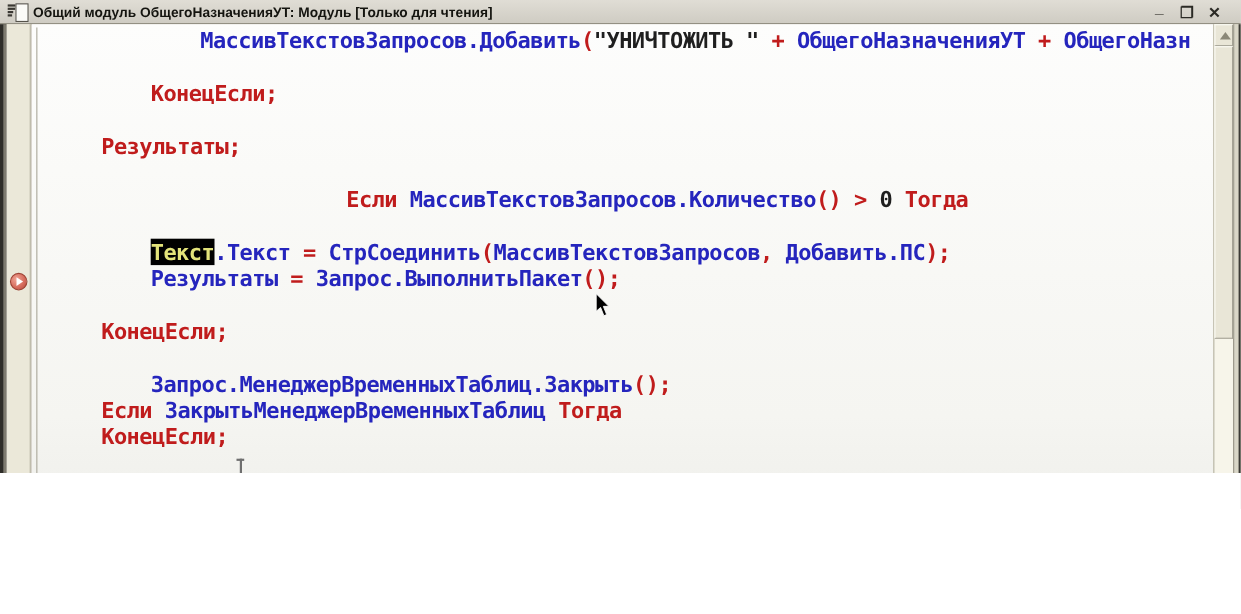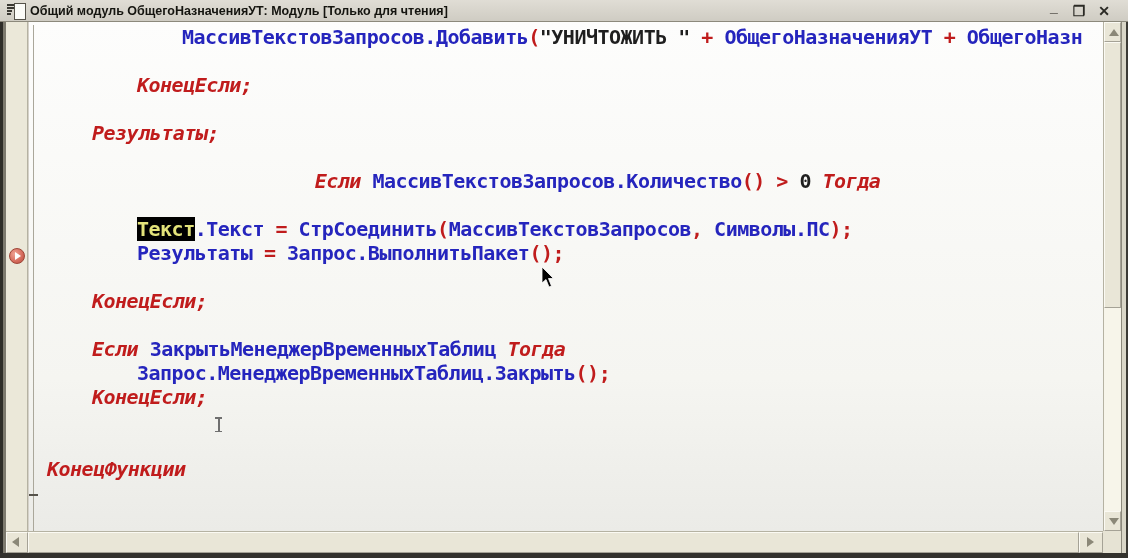--- a/index.html
+++ b/index.html
@@ -1,17 +1,17 @@
 <!DOCTYPE html>
 <html style="--kw: #c01c1c; --id: #2525bd; --op: #c01c1c; --str: #1f1f1f; --num: #1f1f1f; --selbg: #000000; --selfg: #e3e37a;"><head>
 <meta charset="utf-8">
 <style>
   html,body{margin:0;padding:0;}
   body{font-family:"Liberation Sans",sans-serif;}
-  #window{position:relative;width:1128px;height:558px;background:#d5d1c9;overflow:hidden;}
+  #window{position:relative;width:1128px;height:430px;background:#d5d1c9;overflow:hidden;}
 
   
   .title-bar{position:absolute;left:0;top:0;width:1128px;height:22px;
     background:linear-gradient(#e0ddd5,#cfccc3);border-bottom:1px solid #8c897c;box-sizing:border-box;}
   .title-icon{position:absolute;left:7px;top:3px;width:18px;height:16px;}
   .title-icon .page{position:absolute;left:7px;top:0;width:10px;height:15px;background:#fbfbf8;border:1px solid #55524a;}
   .title-icon .ln{position:absolute;left:0;height:2px;background:#3a3833;}
   .title-icon .l1{top:1px;width:9px;}
   .title-icon .l2{top:4px;width:7px;}
   .title-icon .l3{top:7px;width:5px;}
@@ -29,21 +29,21 @@
   .bottom-band{position:absolute;left:0;top:553px;width:1128px;height:5px;background:#33322d;}
 
   
   .code-area{position:absolute;left:29px;top:22px;width:1074px;height:509px;
     background:linear-gradient(#fdfdfc,#f5f5f1 70%,#ebebe7);overflow:hidden;}
   .fold-line{position:absolute;left:4px;top:3px;width:1px;height:506px;background:#aaa79a;}
   .fold-marker{position:absolute;left:-1px;top:472px;width:10px;height:2px;background:#55524a;}
   .code-lines{position:absolute;left:0;top:3px;width:1074px;}
   .code-line{height:24px;line-height:24px;white-space:pre;
     font-family:"DejaVu Sans Mono",monospace;font-size:20px;font-weight:bold;letter-spacing:-0.5px;}
-  .tok-kw{color:var(--kw);font-style:italic;}
+  .tok-kw{color:var(--kw);}
   .tok-id{color:var(--id);}
   .tok-op{color:var(--op);}
   .tok-str{color:var(--str);}
   .tok-num{color:var(--num);}
   .tok-sel{color:var(--selfg);background:var(--selbg);}
 
   
   .bookmark{position:absolute;left:9px;top:248px;width:16px;height:16px;border-radius:50%;
     background:radial-gradient(circle at 35% 35%,#f0a596,#d4695a 60%,#b24e3e);border:1px solid #9e4436;box-sizing:border-box;}
   .bookmark .arr{position:absolute;left:5px;top:3px;width:0;height:0;
@@ -108,27 +108,27 @@
     <div class="fold-marker"></div>
     <div class="code-lines">
         <div class="code-line" style="padding-left: 153px;"><span class="tok-id">МассивТекстовЗапросов.Добавить</span><span class="tok-op">(</span><span class="tok-str">"УНИЧТОЖИТЬ "</span><span class="tok-op"> + </span><span class="tok-id">ОбщегоНазначенияУТ</span><span class="tok-op"> + </span><span class="tok-id">ОбщегоНазн</span></div>
         <div class="code-line" style="padding-left: 18px;"></div>
         <div class="code-line" style="padding-left: 108px;"><span class="tok-kw">КонецЕсли;</span></div>
         <div class="code-line" style="padding-left: 18px;"></div>
         <div class="code-line" style="padding-left: 63px;"><span class="tok-kw">Результаты;</span></div>
         <div class="code-line" style="padding-left: 18px;"></div>
         <div class="code-line" style="padding-left: 63px; text-align: center;"><span class="tok-kw">Если </span><span class="tok-id">МассивТекстовЗапросов.Количество</span><span class="tok-op">() &gt; </span><span class="tok-num">0</span><span class="tok-kw"> Тогда</span></div>
         <div class="code-line" style="padding-left: 18px;"></div>
-        <div class="code-line" style="padding-left: 108px;"><span class="tok-sel">Текст</span><span class="tok-id">.Текст</span><span class="tok-op"> = </span><span class="tok-id">СтрСоединить</span><span class="tok-op">(</span><span class="tok-id">МассивТекстовЗапросов</span><span class="tok-op">, </span><span class="tok-id">Символы.ПС</span><span class="tok-op">);</span></div>
+        <div class="code-line" style="padding-left: 108px;"><span class="tok-sel">Текст</span><span class="tok-id">.Текст</span><span class="tok-op"> = </span><span class="tok-id">СтрСоединить</span><span class="tok-op">(</span><span class="tok-id">МассивТекстовЗапросов</span><span class="tok-op">, </span><span class="tok-id">Добавить.ПС</span><span class="tok-op">);</span></div>
         <div class="code-line" style="padding-left: 108px;"><span class="tok-id">Результаты</span><span class="tok-op"> = </span><span class="tok-id">Запрос.ВыполнитьПакет</span><span class="tok-op">();</span></div>
         <div class="code-line" style="padding-left: 18px;"></div>
         <div class="code-line" style="padding-left: 63px;"><span class="tok-kw">КонецЕсли;</span></div>
         <div class="code-line" style="padding-left: 18px;"></div>
+        <div class="code-line" style="padding-left: 108px;"><span class="tok-id">Запрос.МенеджерВременныхТаблиц.Закрыть</span><span class="tok-op">();</span></div>
         <div class="code-line" style="padding-left: 63px;"><span class="tok-kw">Если </span><span class="tok-id">ЗакрытьМенеджерВременныхТаблиц</span><span class="tok-kw"> Тогда</span></div>
-        <div class="code-line" style="padding-left: 108px;"><span class="tok-id">Запрос.МенеджерВременныхТаблиц.Закрыть</span><span class="tok-op">();</span></div>
         <div class="code-line" style="padding-left: 63px;"><span class="tok-kw">КонецЕсли;</span></div>
         <div class="code-line" style="padding-left: 18px;"></div>
         <div class="code-line" style="padding-left: 18px;"></div>
         <div class="code-line" style="padding-left: 18px;"><span class="tok-kw">КонецФункции</span></div>
       </div>
   </div>
 
   <div class="vscroll">
     <div class="sb-btn v-up">
         <span class="tri tri-up"></span>

